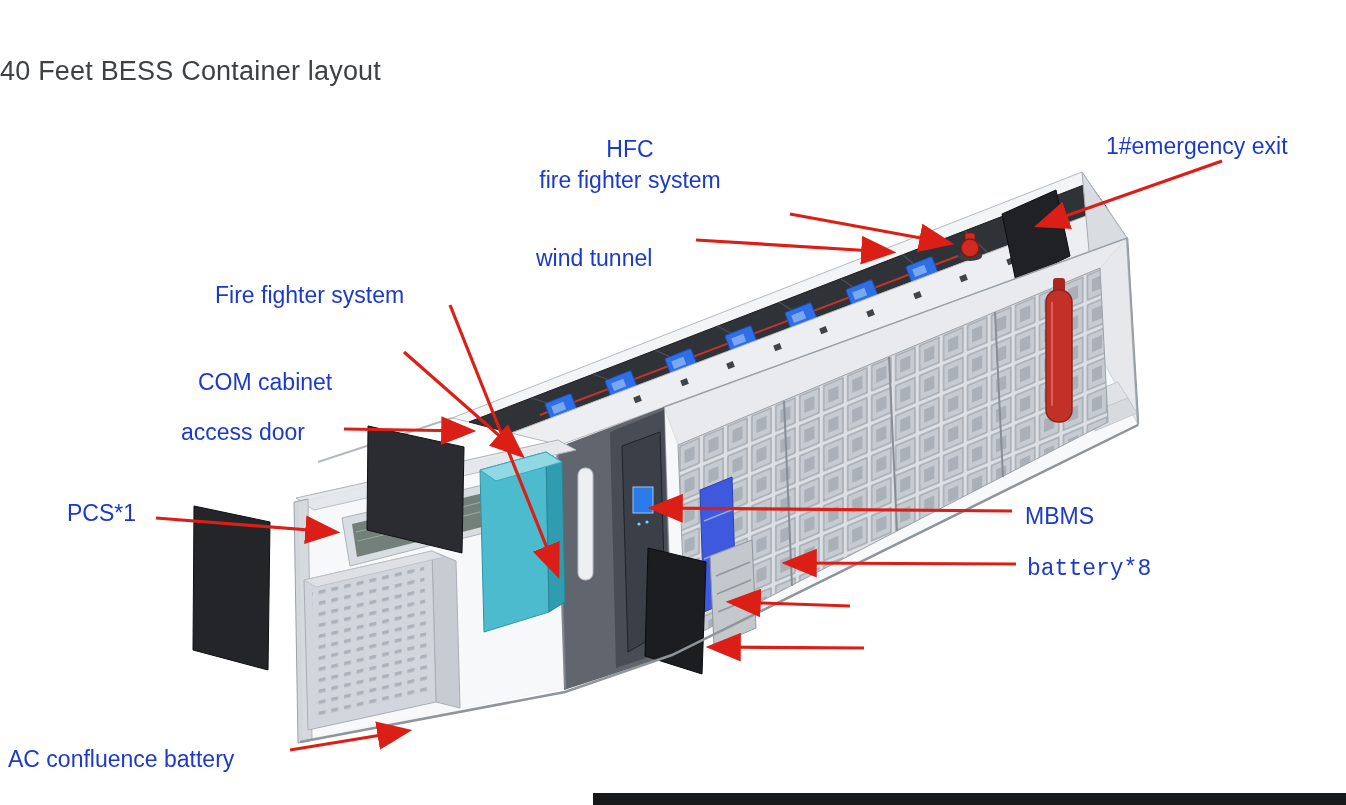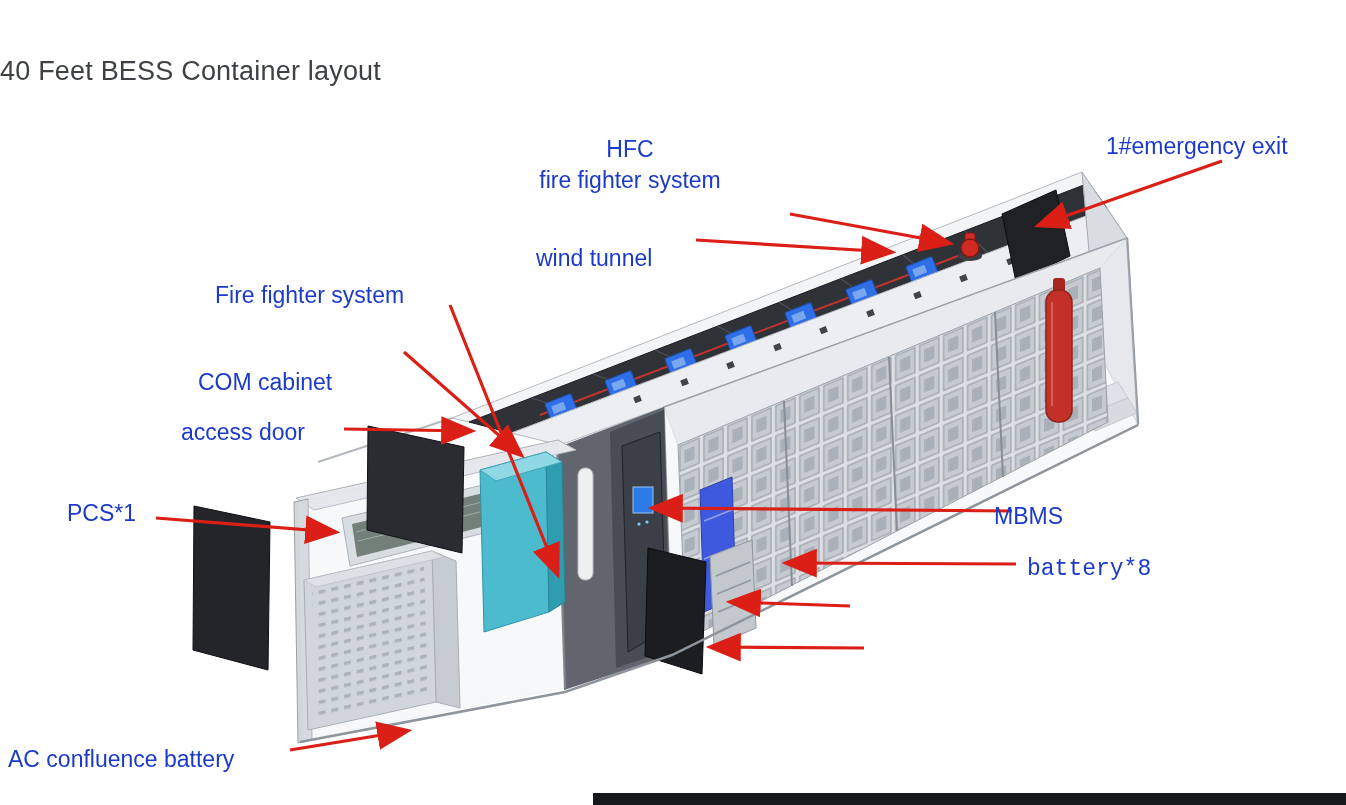--- a/index.html
+++ b/index.html
@@ -217,18 +217,18 @@
   <div class="callout center" style="left:500px;top:134px;width:260px;">
     <span style="display:block">HFC</span>
     <span style="display:block">fire fighter system</span>
   </div>
   <div class="callout" style="left:536px;top:243px;">wind tunnel</div>
   <div class="callout" style="left:1106px;top:131px;text-align:center;">1#emergency exit</div>
   <div class="callout" style="left:215px;top:280px;">Fire fighter system</div>
   <div class="callout" style="left:198px;top:343px;margin-top:24px;">COM cabinet</div>
   <div class="callout" style="left:146px;top:417px;margin-left:35px;">access door</div>
   <div class="callout" style="left:67px;top:498px;">PCS*1</div>
-  <div class="callout" style="left:994px;top:501px;">MBMS</div>
+  <div class="callout" style="left:1025px;top:501px;">MBMS</div>
   <div class="callout" style="left:1027px;top:554px;font-family:Liberation Mono, monospace;">battery*8</div>
   <div class="callout" style="left:8px;top:744px;">AC confluence battery</div>
 
   <div id="bottom-bar"></div>
 </div>
 
 </body></html>

